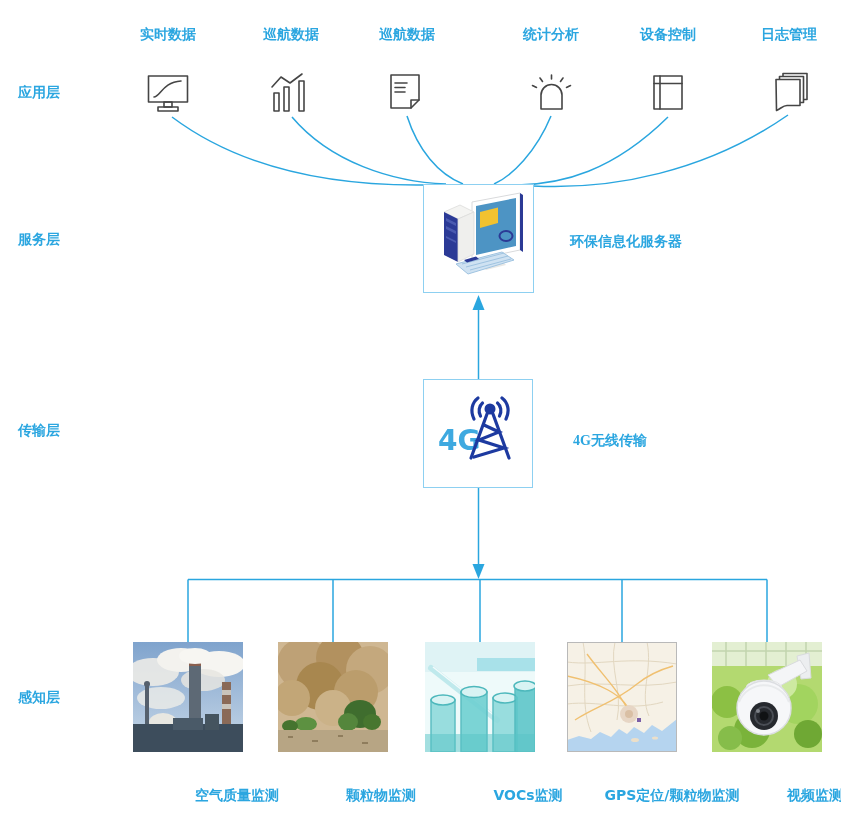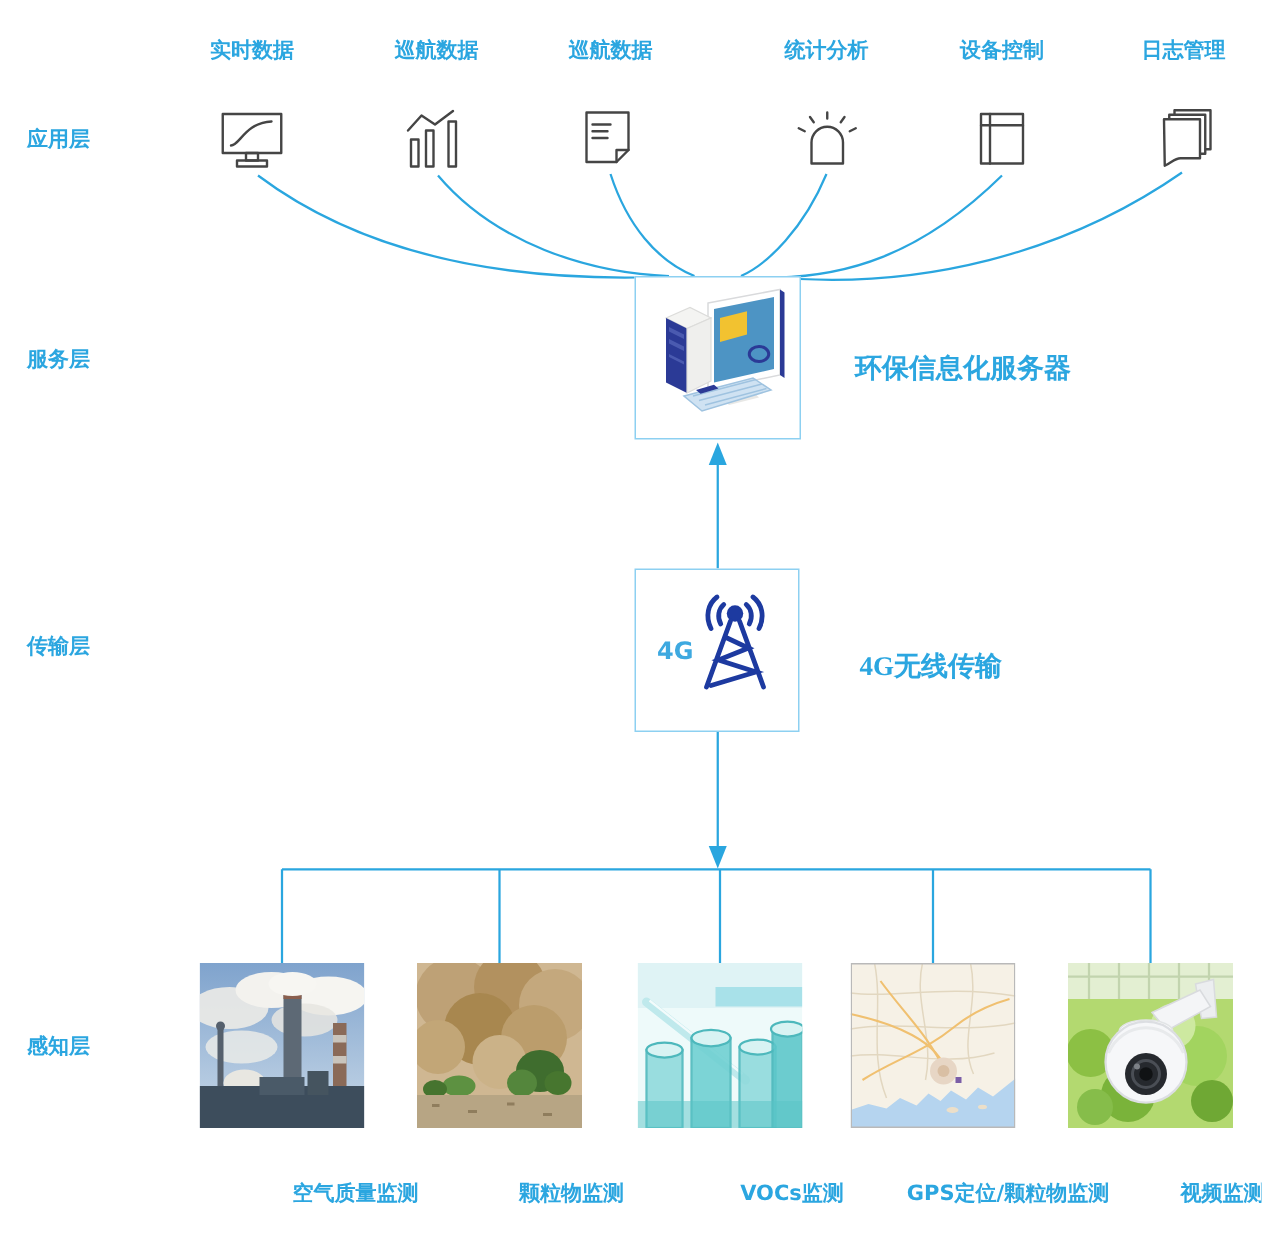--- a/index.html
+++ b/index.html
@@ -11,24 +11,24 @@
   .blue-lbl{color:#2ba6e0;font-weight:bold;font-size:14px;white-space:nowrap;}
   .layer-lbl{position:absolute;left:18px;z-index:2;}
   .app-col{position:absolute;top:24px;width:120px;text-align:center;z-index:2;}
   .app-col .app-name{display:block;height:20px;line-height:20px;}
   .app-icon{margin-top:27px;width:46px;height:46px;}
   .app-icon *{stroke:#454545;stroke-width:1.6;fill:none;stroke-linecap:round;stroke-linejoin:round;}
   .app-icon .pg{fill:#ffffff;}
   .node-box{position:absolute;background:#fff;border:1px solid #8dd0f1;z-index:1;}
   #server-box{left:423px;top:184px;width:109px;height:107px;}
   #fourg-box{left:423px;top:379px;width:108px;height:107px;}
-  .side-lbl{position:absolute;z-index:2;font-size:18px;}
+  .side-lbl{position:absolute;z-index:2;font-size:14px;}
   #server-lbl{left:570px;top:233px;}
   #fourg-lbl{left:573px;top:432px;font-family:Liberation Serif, serif;}
-  #fourg-text{position:absolute;left:14px;top:44px;font-size:16px;font-weight:bold;color:#3ea9e0;}
+  #fourg-text{position:absolute;left:14px;top:44px;font-size:28px;font-weight:bold;color:#3ea9e0;}
   .sensor-img{position:absolute;top:642px;width:110px;height:110px;z-index:1;overflow:hidden;}
   .sensor-img svg{display:block;}
   .sensor-lbl{position:absolute;top:787px;transform:translateX(-50%);z-index:2;margin-left:48px;}
 </style>
 </head>
 <body>
 
 <svg class="wires" width="841" height="822">
   <g stroke="#2aa6df" stroke-width="1.5" fill="none">
     <path d="M172,117 C240,168 330,186 424,185"></path>

